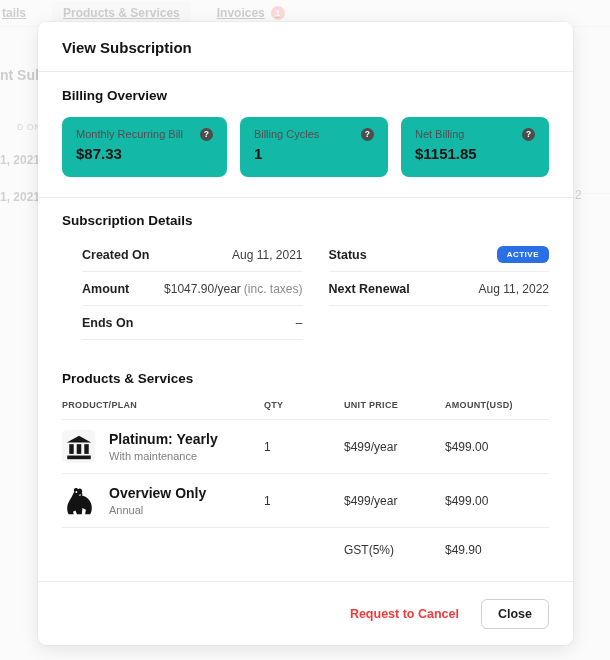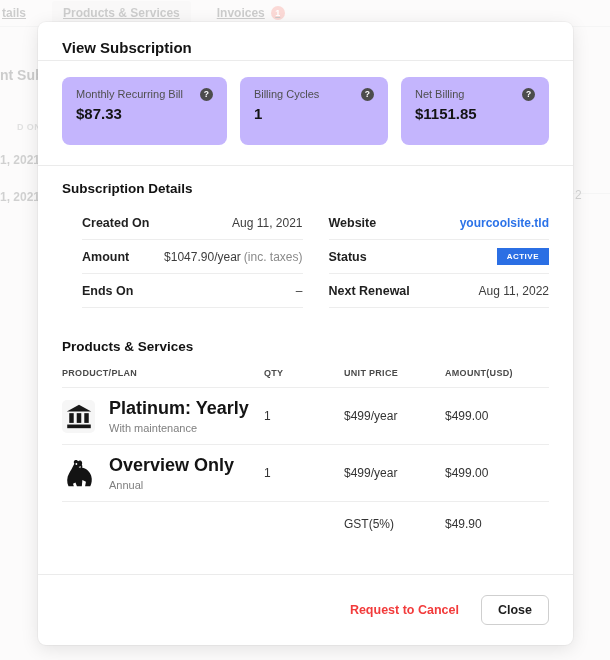--- a/index.html
+++ b/index.html
@@ -40,31 +40,31 @@
   .overlay { position:absolute; inset:0; background:rgba(255,255,255,0.74); }
 
   
   .modal {
     position:absolute; left:38px; top:22px; width:535px; height:623px;
     background:#fff; border-radius:8px;
     box-shadow:0 4px 18px rgba(0,0,0,0.10), 0 0 0 1px rgba(0,0,0,0.03);
     display:flex; flex-direction:column;
   }
   .modal-header {
-    padding:17px 24px 4px; border-bottom:1px solid #ebebeb;
+    padding:17px 24px 15px; border-bottom:1px solid #ebebeb;
     font-size:15px; font-weight:bold; color:#141414;
   }
   .section-heading { font-size:13.5px; font-weight:bold; color:#121212; }
 
   
   .sec-billing { padding:16px 24px 20px; }
   .sec-billing .section-heading { margin-bottom:14px; }
   .cards { display:flex; gap:13px; }
   .card {
-    flex:1; background:#c4b5fd; border-radius:8px; height:68px;
+    flex:1; background:#14b8a6; border-radius:8px; height:60px;
     padding:11px 14px 10px;
   }
   .card:first-child { flex:1.14; }
   .card-top { display:flex; justify-content:space-between; align-items:flex-start; }
   .card-label { font-size:11px; color:#4f4f4f; }
   .help-icon {
     width:13px; height:13px; border-radius:50%; background:#4c4c4c;
     color:#fff; font-size:8.5px; font-weight:bold; line-height:13px;
     text-align:center; flex-shrink:0; cursor:default;
   }
@@ -79,39 +79,39 @@
   .detail-row {
     display:flex; justify-content:space-between; align-items:center;
     height:34px; border-bottom:1px solid #ededed;
   }
   .detail-label { font-size:12.5px; font-weight:bold; color:#1f1f1f; }
   .detail-value { font-size:12px; color:#3d3d3d; text-align:right; }
   .detail-note { color:#8a8a8a; margin-left:3px; }
   .link-value { color:#2b72e8; font-weight:bold; text-decoration:none; font-size:12px; cursor:pointer; }
   .status-badge {
     background:#2b6fe4; color:#fff; font-size:8px; font-weight:bold;
-    letter-spacing:.5px; padding:4px 10px; border-radius:0;
+    letter-spacing:.5px; padding:4px 10px; border-radius:6px;
   }
 
   
   .sec-products { padding:14px 24px 0; }
   .sec-products .section-heading { margin-bottom:12px; }
   .ptable-head, .prow, .tax-row { display:grid; grid-template-columns:202px 80px 101px 1fr; align-items:center; }
   .ptable-head {
     font-size:9px; font-weight:bold; color:#4a4a4a; letter-spacing:.3px;
     padding:2px 0 9px; border-bottom:1px solid #ededed;
   }
   .prow { border-bottom:1px solid #ededed; padding:10px 0; }
   .prod-cell { display:flex; align-items:center; gap:14px; }
   .prod-icon-tile {
     width:33px; height:33px; border-radius:5px; background:#f6f6f6;
     display:flex; align-items:center; justify-content:center; flex-shrink:0;
   }
   .prod-icon-tile.plain { background:transparent; }
-  .prod-title { font-size:18px; font-weight:bold; color:#141414; }
+  .prod-title { font-size:14px; font-weight:bold; color:#141414; }
   .prod-sub { font-size:11px; color:#7f7f7f; margin-top:3px; }
   .cell-text { font-size:12px; color:#333; }
   .tax-row { padding:15px 0 24px; font-size:12px; color:#333; }
 
   
   .modal-footer {
     margin-top:auto; border-top:1px solid #ebebeb;
     padding:0 24px; height:71px;
     display:flex; align-items:center; justify-content:flex-end; gap:22px;
   }
@@ -142,20 +142,21 @@
   <div class="bg-right-frag">2</div>
 </div>
 
 <div class="overlay"></div>
 
 <div class="modal">
 
   <div class="modal-header">View Subscription</div>
 
   <div class="sec-billing">
+    <div class="section-heading">Billing Overview</div>
     <div class="cards">
       <div class="card">
         <div class="card-top">
           <span class="card-label">Monthly Recurring Bill</span>
           <span class="help-icon">?</span>
         </div>
         <div class="card-value">$87.33</div>
       </div>
       <div class="card">
         <div class="card-top">
@@ -187,24 +188,20 @@
         <div class="detail-row">
           <span class="detail-label">Amount</span>
           <span class="detail-value"><span>$1047.90/year</span><span class="detail-note">(inc. taxes)</span></span>
         </div>
         <div class="detail-row">
           <span class="detail-label">Ends On</span>
           <span class="detail-value">–</span>
         </div>
       </div>
       <div>
-        <div class="detail-row">
-          <span class="detail-label">Website</span>
-          <span class="link-value">yourcoolsite.tld</span>
-        </div>
         <div class="detail-row">
           <span class="detail-label">Status</span>
           <span class="status-badge">ACTIVE</span>
         </div>
         <div class="detail-row">
           <span class="detail-label">Next Renewal</span>
           <span class="detail-value">Aug 11, 2022</span>
         </div>
       </div>
     </div>

